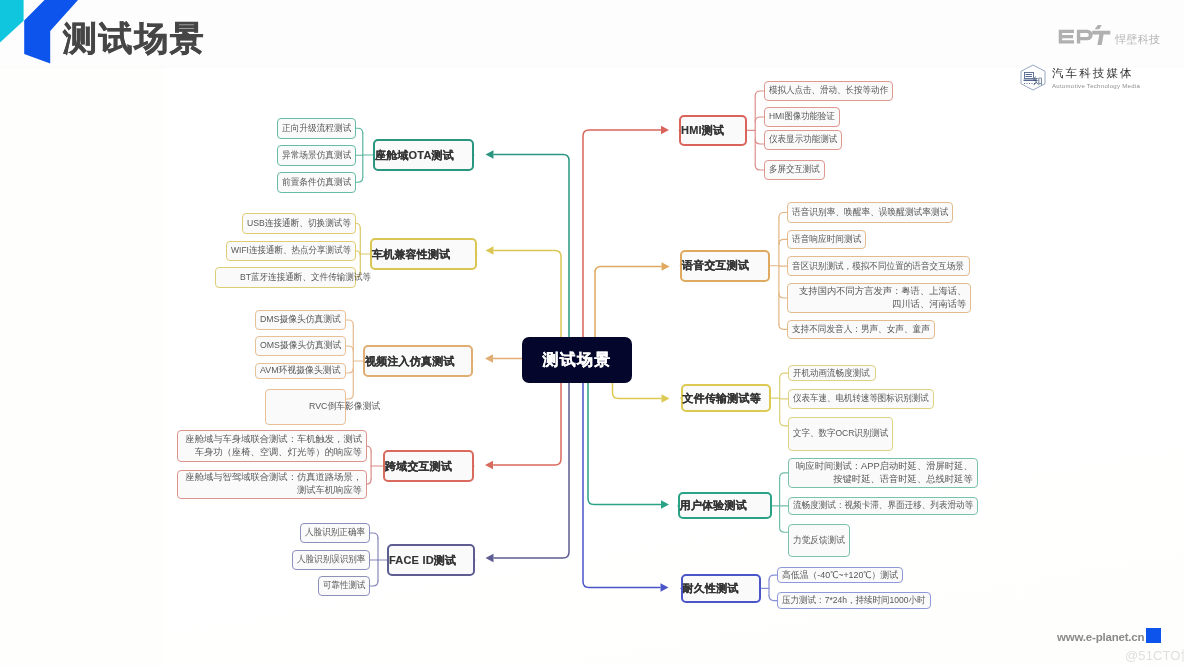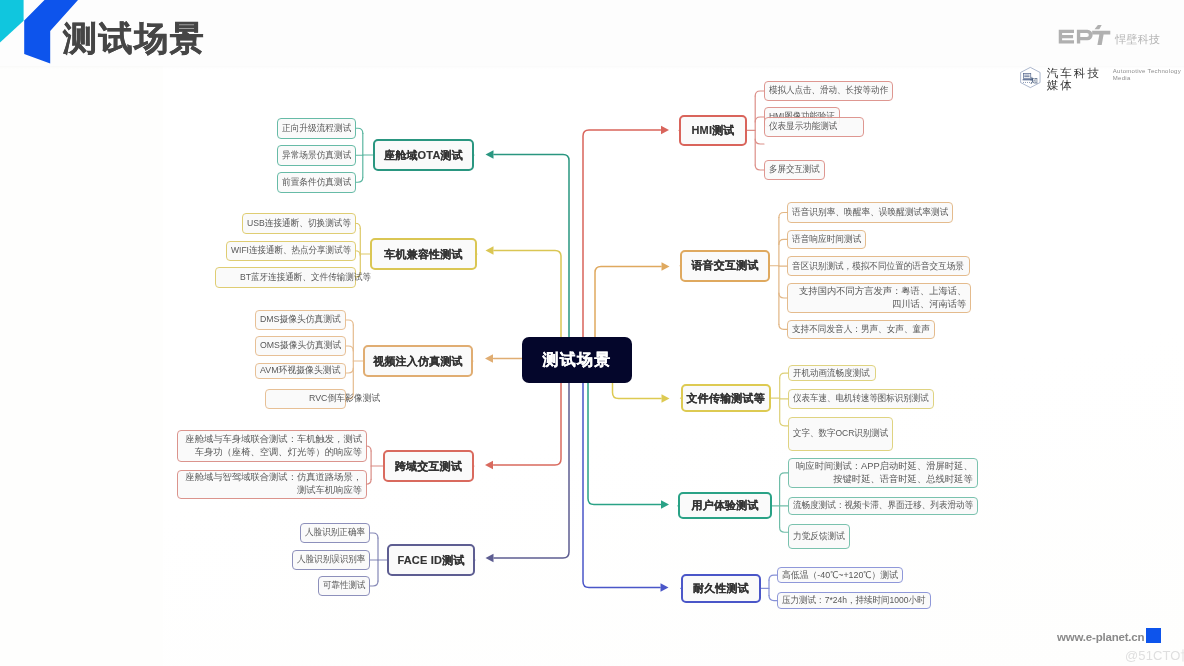--- a/index.html
+++ b/index.html
@@ -19,32 +19,32 @@
     background:linear-gradient(to bottom,rgba(0,0,0,0.018),rgba(0,0,0,0));}
   #logo-mark{position:absolute;left:0;top:0;width:90px;height:72px;}
   #slide-title{position:absolute;left:63px;top:18px;
     font-size:34px;font-weight:900;color:#464646;letter-spacing:1.6px;
     -webkit-text-stroke:0.5px #464646;
     line-height:40px;white-space:nowrap;}
   #ept-logo{position:absolute;right:23.5px;top:26px;height:20px;display:flex;align-items:flex-end;gap:2px;}
   .ept-cn{font-size:11px;color:#b4b4b4;letter-spacing:0.4px;line-height:12px;
     position:relative;top:-1px;font-weight:500;}
   #media-logo{position:absolute;left:1019px;top:63px;height:28px;display:flex;align-items:center;gap:5px;}
-  #media-texts{display:flex;flex-direction:row;line-height:1;}
+  #media-texts{display:flex;flex-direction:column;line-height:1;}
   .media-cn{font-size:11.5px;color:#333;letter-spacing:2.1px;font-weight:400;line-height:12px;margin-top:3px;}
   .media-en{font-size:6.0px;color:#8d8d8d;letter-spacing:0.3px;margin-top:4px;line-height:7px;}
   
   #footer-url{position:absolute;left:1057px;top:631px;font-size:11.5px;line-height:12px;
     color:#8a8a8a;letter-spacing:-0.2px;font-weight:600;}
   #footer-sq{position:absolute;left:1146px;top:628px;width:14.5px;height:14.5px;background:#0d54ec;}
   #watermark{position:absolute;left:1125px;top:650px;font-size:13px;line-height:11px;
     color:#dfdfdf;letter-spacing:0.1px;white-space:nowrap;}
   
   .node{position:absolute;box-sizing:border-box;display:flex;
-        align-items:center;justify-content:center;
+        align-items:center;justify-content:flex-start;
         background:#fafafa;border-radius:5px;}
   .main-node{border-width:2px;border-style:solid;font-weight:900;
         font-size:11px;color:#333;letter-spacing:0.2px;white-space:nowrap;
         -webkit-text-stroke:0.15px #333;}
   .sub-node{border-width:1px;border-style:solid;border-radius:4px;opacity:0.92;
         font-size:9.3px;color:#4a4a4a;padding:0 4px;line-height:1.4;
         text-align:right;justify-content:flex-start;white-space:nowrap;}
   .sub-node.wrap{white-space:normal;}
   #center-node{position:absolute;left:527px;top:338px;width:101px;height:45px;
      background:#04062b;border-radius:7px;display:flex;align-items:center;
@@ -207,21 +207,21 @@
       </div>
       <div class="node sub-node" style="left: 255px; top: 310px; width: 91px; height: 20px; border-color: rgb(229, 187, 142);">
         <span style="white-space: nowrap; display: inline-block; transform-origin: left center; transform: scaleX(0.9419);">DMS摄像头仿真测试</span>
       </div>
       <div class="node sub-node" style="left: 255px; top: 336px; width: 91px; height: 20px; border-color: rgb(229, 187, 142);">
         <span style="white-space: nowrap; display: inline-block; transform-origin: left center; transform: scaleX(0.9419);">OMS摄像头仿真测试</span>
       </div>
       <div class="node sub-node" style="left: 255px; top: 363px; width: 91px; height: 16px; border-color: rgb(229, 187, 142);">
         <span style="white-space: nowrap; display: inline-block; transform-origin: left center; transform: scaleX(0.9529);">AVM环视摄像头测试</span>
       </div>
-      <div class="node sub-node" style="left: 265px; top: 389px; width: 81px; height: 20px; border-color: rgb(229, 187, 142); padding-left: 43px;">
+      <div class="node sub-node" style="left: 265px; top: 389px; width: 81px; height: 36px; border-color: rgb(229, 187, 142); padding-left: 43px;">
         <span style="white-space: nowrap; display: inline-block; transform-origin: left center; transform: scaleX(0.9467);">RVC倒车影像测试</span>
       </div>
       <div class="node main-node" style="left: 383px; top: 450px; width: 91px; height: 32px; border-color: rgb(217, 106, 94);">
         <span style="white-space: nowrap; display: inline-block; transform-origin: center center;">跨域交互测试</span>
       </div>
       <div class="node sub-node wrap" style="left: 177px; top: 430px; width: 190px; height: 32px; border-color: rgb(217, 139, 132);">
         <span style="white-space: normal; display: inline-block; transform-origin: left center; width: 180px;">座舱域与车身域联合测试：车机触发，测试车身功（座椅、空调、灯光等）的响应等</span>
       </div>
       <div class="node sub-node wrap" style="left: 177px; top: 469.5px; width: 190px; height: 29.5px; border-color: rgb(217, 139, 132);">
         <span style="white-space: normal; display: inline-block; transform-origin: left center; width: 180px;">座舱域与智驾域联合测试：仿真道路场景，测试车机响应等</span>
@@ -240,21 +240,21 @@
       </div>
       <div class="node main-node" style="left: 679px; top: 114.8px; width: 68px; height: 31.2px; border-color: rgb(217, 100, 91);">
         <span style="white-space: nowrap; display: inline-block; transform-origin: center center;">HMI测试</span>
       </div>
       <div class="node sub-node" style="left: 764px; top: 81px; width: 129px; height: 20px; border-color: rgb(220, 143, 136);">
         <span style="white-space: nowrap; display: inline-block; transform-origin: left center; transform: scaleX(0.9154);">模拟人点击、滑动、长按等动作</span>
       </div>
       <div class="node sub-node" style="left: 764px; top: 107px; width: 76px; height: 20px; border-color: rgb(220, 143, 136);">
         <span style="white-space: nowrap; display: inline-block; transform-origin: left center; transform: scaleX(0.9041);">HMI图像功能验证</span>
       </div>
-      <div class="node sub-node" style="left: 764px; top: 117px; width: 100px; height: 20px; border-color: rgb(220, 143, 136);">
+      <div class="node sub-node" style="left: 764px; top: 130px; width: 78px; height: 20px; border-color: rgb(220, 143, 136);">
         <span style="white-space: nowrap; display: inline-block; transform-origin: left center; transform: scaleX(0.9189);">仪表显示功能测试</span>
       </div>
       <div class="node sub-node" style="left: 764px; top: 160px; width: 61px; height: 20px; border-color: rgb(220, 143, 136);">
         <span style="white-space: nowrap; display: inline-block; transform-origin: left center; transform: scaleX(0.9107);">多屏交互测试</span>
       </div>
       <div class="node main-node" style="left: 680px; top: 250px; width: 90px; height: 31.5px; border-color: rgb(223, 169, 95);">
         <span style="white-space: nowrap; display: inline-block; transform-origin: center center;">语音交互测试</span>
       </div>
       <div class="node sub-node" style="left: 787.4px; top: 201.8px; width: 165.5px; height: 21.4px; border-color: rgb(226, 182, 132);">
         <span style="white-space: nowrap; display: inline-block; transform-origin: left center; transform: scaleX(0.9341);">语音识别率、唤醒率、误唤醒测试率测试</span>
@@ -285,21 +285,21 @@
       </div>
       <div class="node main-node" style="left: 677.7px; top: 492.1px; width: 94.8px; height: 27.4px; border-color: rgb(42, 162, 134);">
         <span style="white-space: nowrap; display: inline-block; transform-origin: center center;">用户体验测试</span>
       </div>
       <div class="node sub-node wrap" style="left: 788.1px; top: 457.8px; width: 189.6px; height: 30.3px; border-color: rgb(111, 189, 168);">
         <span style="white-space: normal; display: inline-block; transform-origin: left center; width: 180px;">响应时间测试：APP启动时延、滑屏时延、按键时延、语音时延、总线时延等</span>
       </div>
       <div class="node sub-node" style="left: 788.1px; top: 496.9px; width: 189.6px; height: 18.1px; border-color: rgb(111, 189, 168);">
         <span style="white-space: nowrap; display: inline-block; transform-origin: left center; transform: scaleX(0.9231);">流畅度测试：视频卡滞、界面迁移、列表滑动等</span>
       </div>
-      <div class="node sub-node" style="left: 788.1px; top: 523.8px; width: 62.2px; height: 25px; border-color: rgb(111, 189, 168);">
+      <div class="node sub-node" style="left: 788.1px; top: 523.8px; width: 62.2px; height: 33px; border-color: rgb(111, 189, 168);">
         <span style="white-space: nowrap; display: inline-block; transform-origin: left center; transform: scaleX(0.9286);">力觉反馈测试</span>
       </div>
       <div class="node main-node" style="left: 680.6px; top: 574px; width: 80.7px; height: 28.6px; border-color: rgb(74, 86, 200);">
         <span style="white-space: nowrap; display: inline-block; transform-origin: center center;">耐久性测试</span>
       </div>
       <div class="node sub-node" style="left: 776.9px; top: 566.7px; width: 126.4px; height: 16.7px; border-color: rgb(134, 144, 214);">
         <span style="white-space: nowrap; display: inline-block; transform-origin: left center; transform: scaleX(0.9508);">高低温（-40℃~+120℃）测试</span>
       </div>
       <div class="node sub-node" style="left: 776.9px; top: 591.8px; width: 154.1px; height: 17.5px; border-color: rgb(134, 144, 214);">
         <span style="white-space: nowrap; display: inline-block; transform-origin: left center; transform: scaleX(0.9172);">压力测试：7*24h，持续时间1000小时</span>

